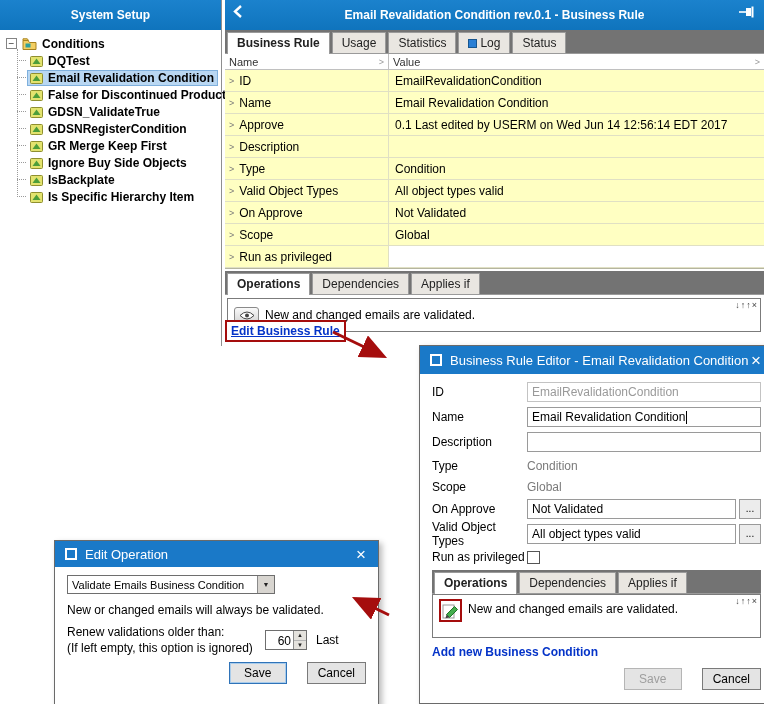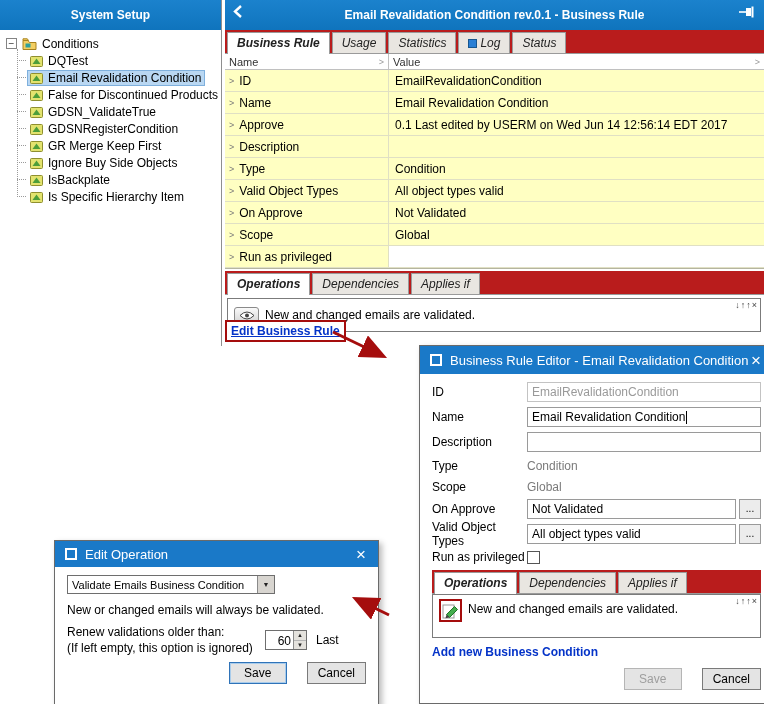--- a/index.html
+++ b/index.html
@@ -9,21 +9,21 @@
     font-family: "Liberation Sans", sans-serif; font-size: 12px; color:#000;
     background:#fff; overflow:hidden;
   }
 
   
   .panel-titlebar {
     height:30px; background:linear-gradient(#1b82cd,#0f74bd); color:#fff;
     display:flex; align-items:center; justify-content:center;
     font-size:12px; font-weight:bold; position:relative;
   }
-  .tabstrip { display:flex; align-items:flex-end; border-bottom:1px solid #9a9a9a; padding:2px 2px 0 2px; background:#b91c1c;font-style:italic; }
+  .tabstrip { display:flex; align-items:flex-end; border-bottom:1px solid #9a9a9a; padding:2px 2px 0 2px; background:#737373; }
   .tab {
     background:#e9e6e1; border:1px solid #9a9a9a; border-bottom:none;
     padding:3px 9px 3px 9px; margin-right:2px; font-size:12px; color:#222;
     display:flex; align-items:center; cursor:default; white-space:nowrap;
   }
   .tab.active { background:#fff; font-weight:bold; position:relative; margin-bottom:-1px; padding-bottom:4px; }
   .ops-box { border:1px solid #7b7b7b; background:#fff; position:relative; }
   .ops-icons { position:absolute; top:1px; right:3px; font-size:9px; color:#444; display:flex; gap:1px; }
   .ops-icons span { cursor:default; }
   .op-row { display:flex; align-items:center; }
@@ -34,21 +34,21 @@
   .left-panel { position:absolute; left:0; top:0; width:222px; height:346px; border-right:1px solid #8f8f8f; background:#fff; }
   .tree { padding:5px 0 0 6px; }
   .tree-row { display:flex; align-items:center; height:17px; white-space:nowrap; }
   .expander {
     width:11px; height:11px; border:1px solid #848484; background:#fff; color:#333;
     font-size:10px; line-height:9px; text-align:center; margin-right:3px; flex:none;
   }
   .rowline { display:flex; align-items:center; padding:0 2px; }
   .tree-row.selected .rowline { background:#b9d7f2; outline:1px solid #7fb0dd; }
   .ticon { display:flex; margin-right:4px; flex:none; }
-  .tlabel { padding:0 1px; }
+  .tlabel { padding:0 1px;font-weight:bold; }
   .tree-children { position:relative; margin-left:11px; }
   .tree-children::before { content:""; position:absolute; left:0; top:-3px; bottom:8px; border-left:1px dotted #9a9a9a; }
   .stub { width:9px; height:0; border-top:1px dotted #9a9a9a; margin-right:2px; flex:none; }
 
   
   .main-panel { position:absolute; left:225px; top:0; width:539px; height:318px; background:#fff; }
   .back { position:absolute; left:8px; top:5px; display:flex; cursor:pointer; }
   .pin { position:absolute; right:8px; top:6px; display:flex; cursor:pointer; }
   .logicon { width:9px; height:9px; background:#2a7fd4; border:1px solid #17568f; display:inline-block; margin-right:3px; }
 

